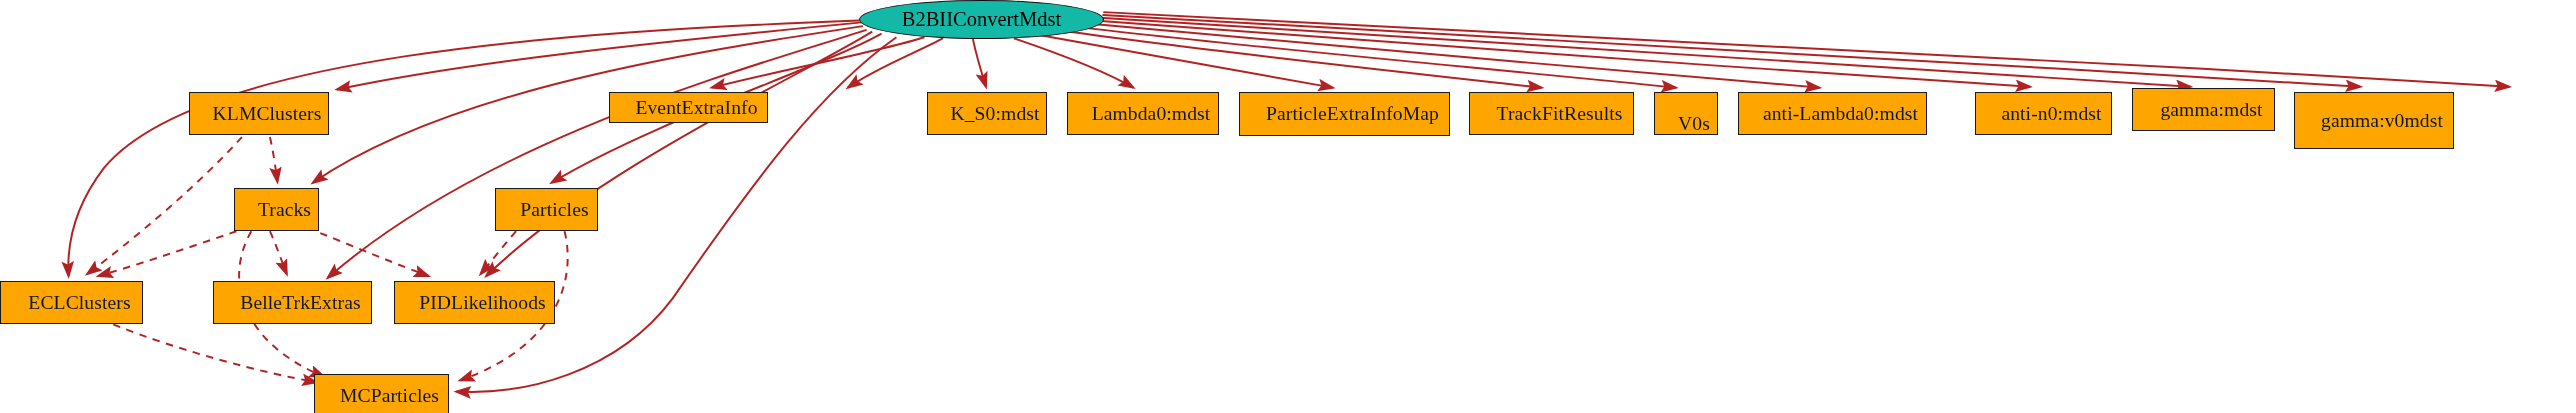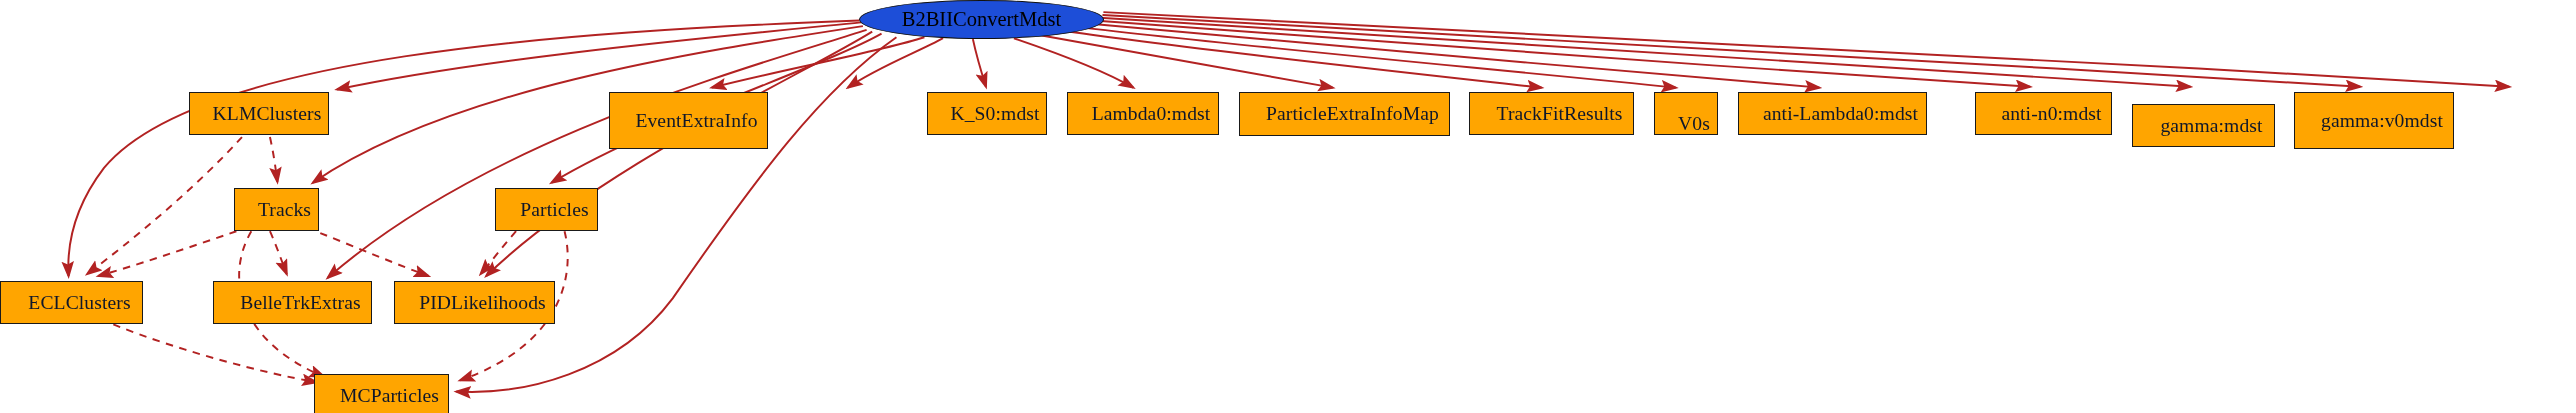--- a/index.html
+++ b/index.html
@@ -36,21 +36,21 @@
   .node-box {
     background: #FFA500;
     border: 1.5px solid #1a1a1a;
     color: #0f172a;
     font-size: 19.6px;
     line-height: 1;
     letter-spacing: 0.1px;
     padding-left: 16px;
   }
   .node-ellipse {
-    background: #1d4ed8;
+    background: #14b8a6;
     border: 1.6px solid #111111;
     border-radius: 50%;
     color: #000000;
     font-size: 20.5px;
     line-height: 1;
   }
   .node-label {
     pointer-events: none;
   }
 </style>
@@ -130,21 +130,21 @@
   </svg>
 
   <div class="node node-ellipse" style="left:859px; top:0px; width:245px; height:39px;">
     <span class="node-label">B2BIIConvertMdst</span>
   </div>
 
   <div class="node node-box" style="left:189px; top:92px; width:140px; height:43px;">
     <span class="node-label">KLMClusters</span>
   </div>
 
-  <div class="node node-box" style="left:609px; top:92px; width:159px; height:57px;">
+  <div class="node node-box" style="left:609px; top:92px; width:159px; height:31px;">
     <span class="node-label">EventExtraInfo</span>
   </div>
 
 
   <div class="node node-box" style="left:927px; top:92px; width:120px; height:43px;">
     <span class="node-label">K_S0:mdst</span>
   </div>
 
   <div class="node node-box" style="left:1067px; top:92px; width:152px; height:43px;">
     <span class="node-label">Lambda0:mdst</span>
@@ -163,21 +163,21 @@
   </div>
 
   <div class="node node-box" style="left:1738px; top:92px; width:189px; height:43px;">
     <span class="node-label">anti-Lambda0:mdst</span>
   </div>
 
   <div class="node node-box" style="left:1975px; top:92px; width:137px; height:43px;">
     <span class="node-label">anti-n0:mdst</span>
   </div>
 
-  <div class="node node-box" style="left:2132px; top:104px; width:143px; height:43px;">
+  <div class="node node-box" style="left:2132px; top:88px; width:143px; height:43px;">
     <span class="node-label">gamma:mdst</span>
   </div>
 
   <div class="node node-box" style="left:2294px; top:92px; width:160px; height:57px;">
     <span class="node-label">gamma:v0mdst</span>
   </div>
 
 
   <div class="node node-box" style="left:234px; top:188px; width:85px; height:43px;">
     <span class="node-label">Tracks</span>

